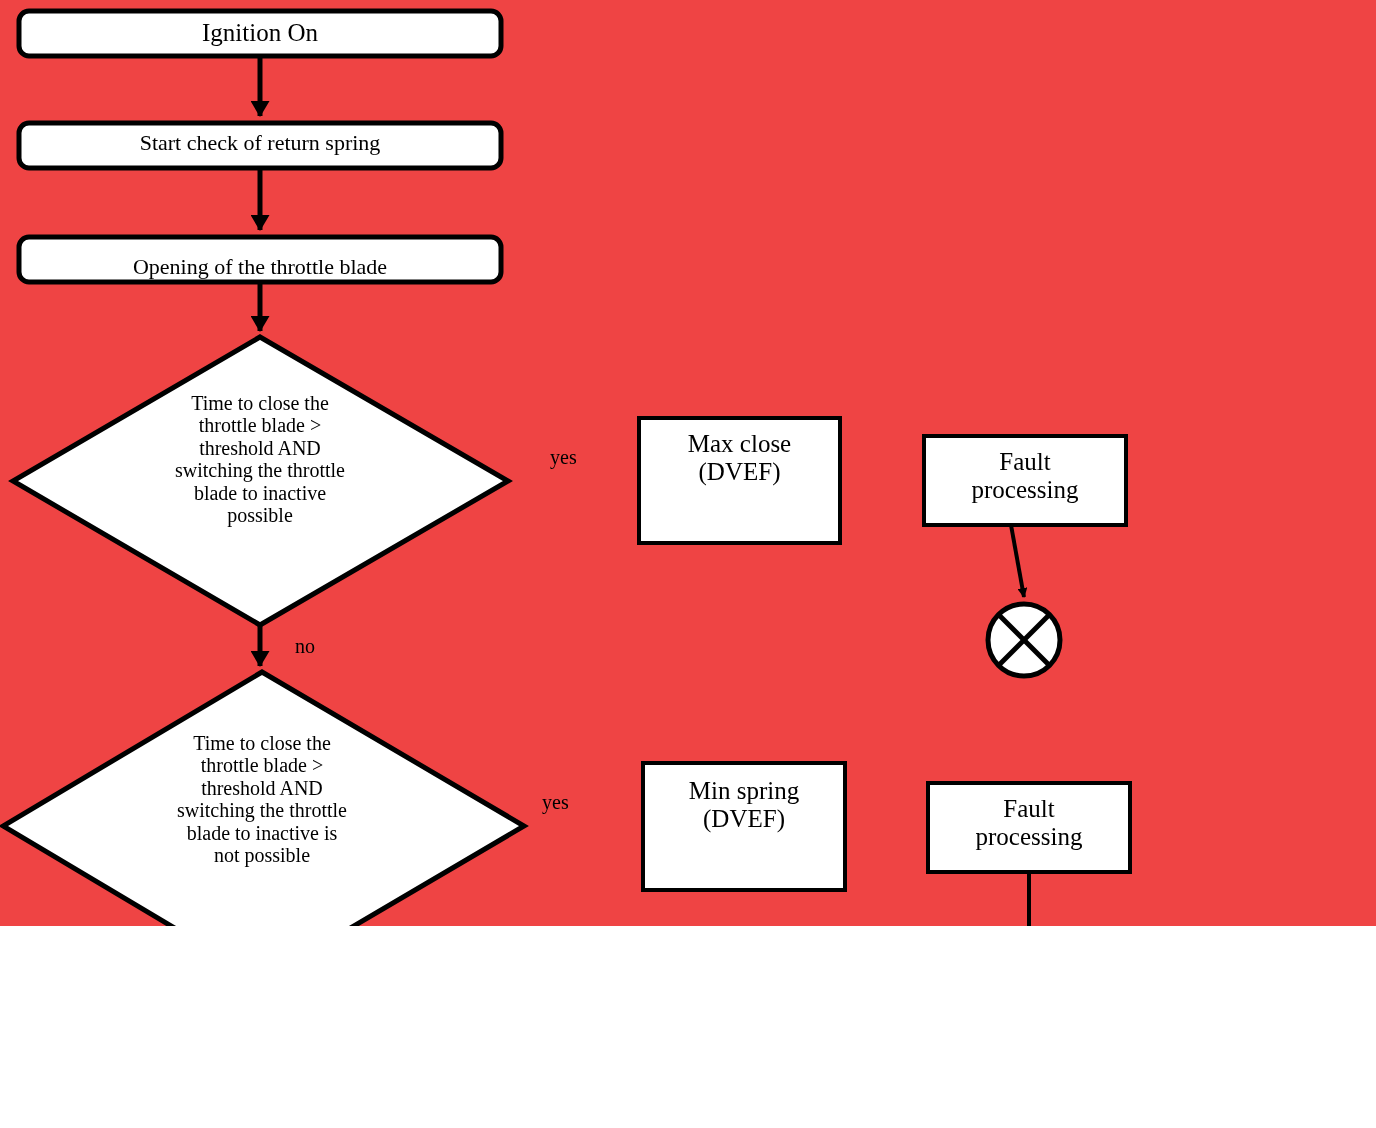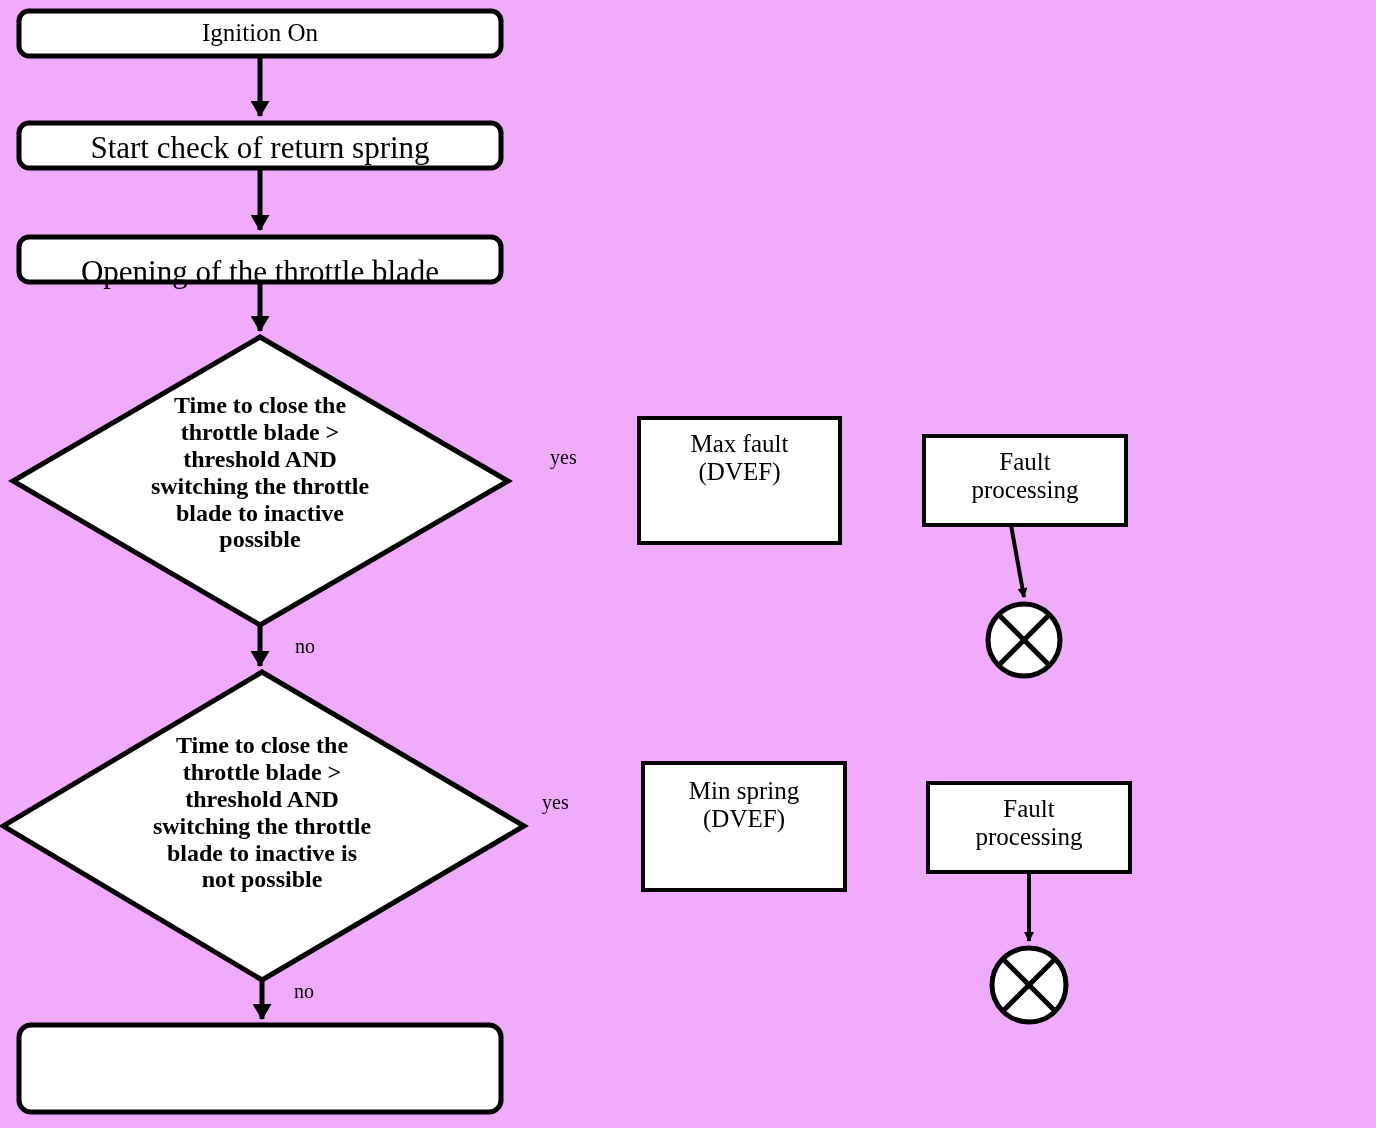--- a/index.html
+++ b/index.html
@@ -4,22 +4,22 @@
 <title>Return Spring Check Flowchart</title>
 <style>
   html, body {
     margin: 0;
     padding: 0;
     background: #ffffff;
   }
   #canvas {
     position: relative;
     width: 1376px;
-    height: 1128px;
-    background: #f0abfc;
+    height: 926px;
+    background: #ef4444;
     overflow: hidden;
     font-family: "Liberation Serif", "DejaVu Serif", serif;
     color: #000000;
   }
   
   #geometry {
     position: absolute;
     left: 0;
     top: 0;
     width: 1376px;
@@ -30,25 +30,24 @@
     text-align: center;
     color: #000000;
     line-height: 1.12;
     white-space: pre-line;
     pointer-events: none;
   }
   .terminal-label {
     font-size: 25px;
   }
   .process-label {
-    font-size: 31px;
+    font-size: 22px;
   }
   .decision-label {
-    font-size: 24px;
-    font-weight: bold;
+    font-size: 20px;
   }
   .fault-label {
     font-size: 25px;
   }
   .edge-label {
     position: absolute;
     font-size: 20px;
     color: #000000;
     white-space: nowrap;
   }
@@ -128,21 +127,21 @@
 blade to inactive
 possible</div>
 
   <div class="node-label decision-label" style="left:112px; top:732px; width:300px;">Time to close the
 throttle blade &gt;
 threshold AND
 switching the throttle
 blade to inactive is
 not possible</div>
 
-  <div class="node-label fault-label" style="left:639px; top:430px; width:201px;">Max fault
+  <div class="node-label fault-label" style="left:639px; top:430px; width:201px;">Max close
 (DVEF)</div>
 
   <div class="node-label fault-label" style="left:643px; top:777px; width:202px;">Min spring
 (DVEF)</div>
 
   <div class="node-label fault-label" style="left:924px; top:448px; width:202px;">Fault
 processing</div>
 
   <div class="node-label fault-label" style="left:928px; top:795px; width:202px;">Fault
 processing</div>

